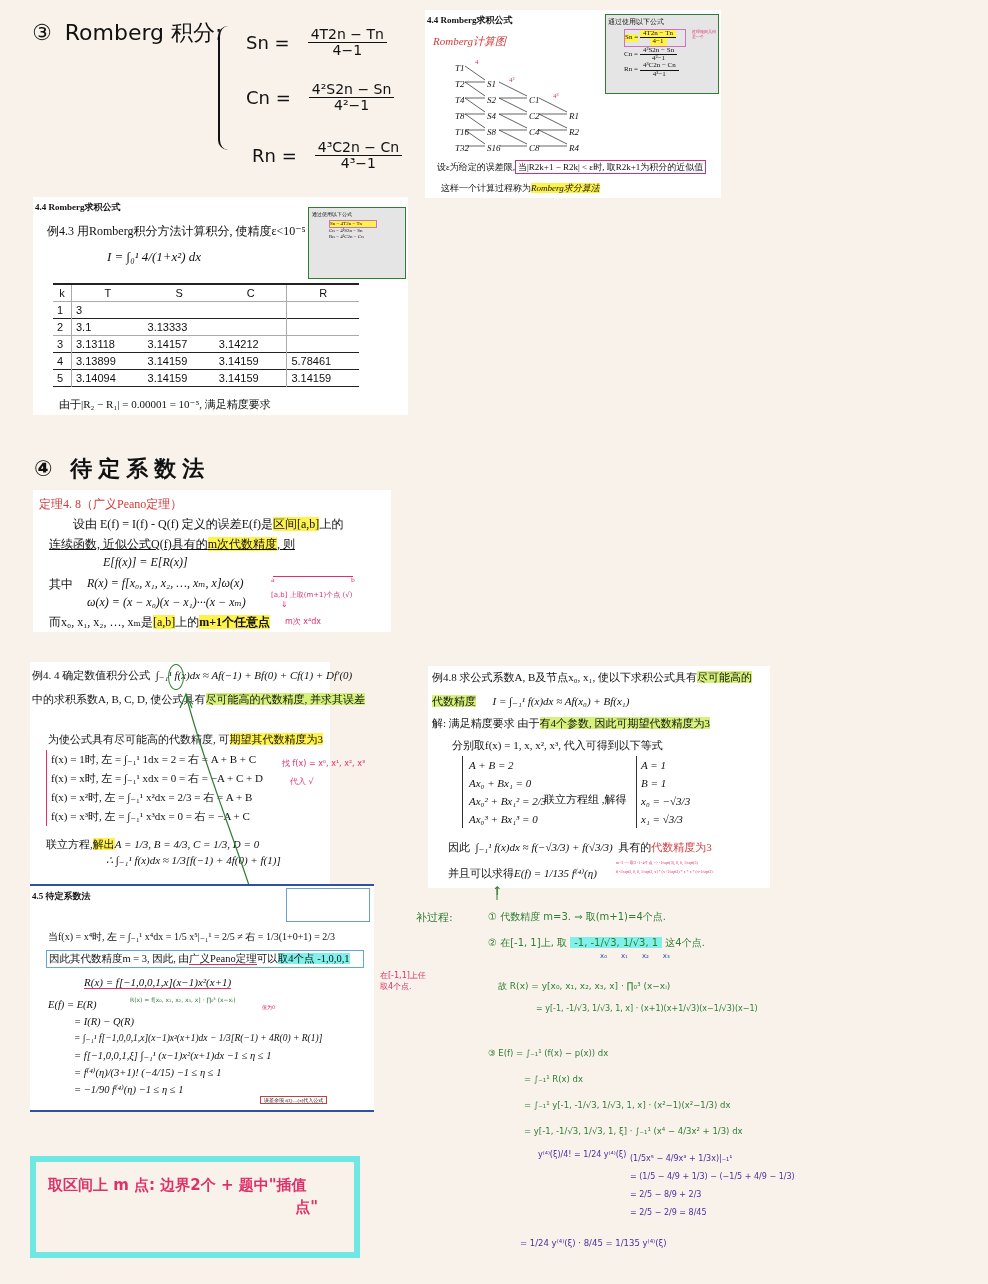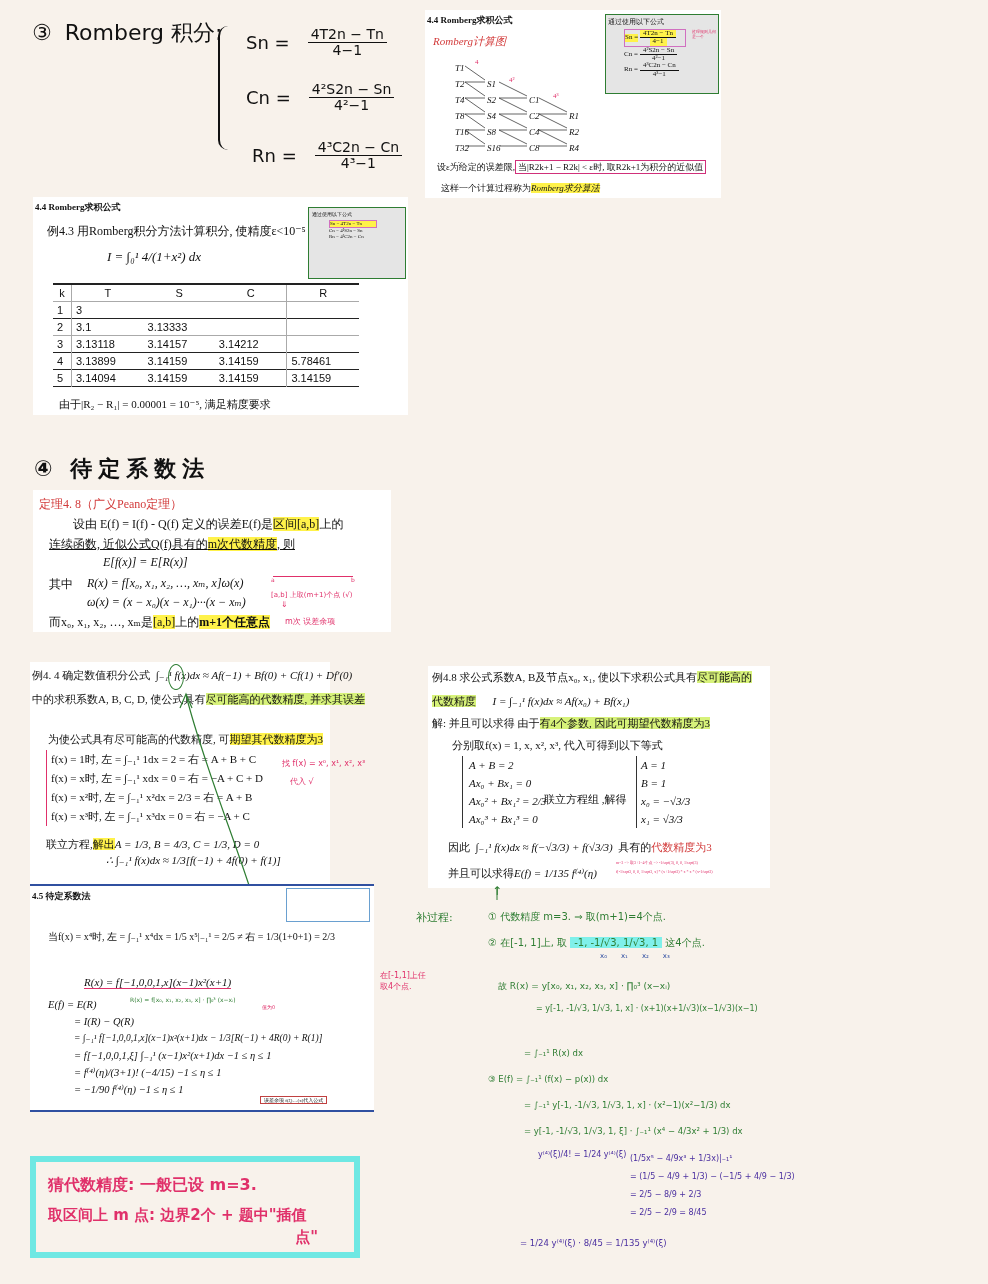--- a/index.html
+++ b/index.html
@@ -229,21 +229,21 @@
   <div class="abs" style="left:70px;top:65px;font-style:italic;">E[f(x)] = E[R(x)]</div>
   <div class="abs" style="left:16px;top:86px;">其中</div>
   <div class="abs" style="left:54px;top:86px;font-style:italic;">R(x) = f[x₀, x₁, x₂, …, xₘ, x]ω(x)</div>
   <div class="abs" style="left:54px;top:105px;font-style:italic;">ω(x) = (x − x₀)(x − x₁)···(x − xₘ)</div>
   <div class="abs" style="left:16px;top:124px;white-space:nowrap;"><span>而x₀, x₁, x₂, …, xₘ是</span><span class="hl-y">[a,b]</span><span>上的</span><span class="hl-y" style="font-weight:bold;">m+1个任意点</span></div>
   <div class="abs" style="left:240px;top:86px;width:80px;border-top:1.5px solid #e0306a;"></div>
   <div class="abs pink hand" style="left:238px;top:86px;font-size:6px;">a</div>
   <div class="abs pink hand" style="left:318px;top:86px;font-size:6px;">b</div>
   <div class="abs pink hand" style="left:238px;top:100px;font-size:7px;white-space:nowrap;">[a,b] 上取(m+1)个点 (√)</div>
   <div class="abs pink hand" style="left:248px;top:110px;font-size:8px;">⇓</div>
-  <div class="abs pink hand" style="left:252px;top:126px;font-size:8px;">m次 误差余项</div>
+  <div class="abs pink hand" style="left:252px;top:126px;font-size:8px;">m次 x⁴dx</div>
 </div>
 
 <div class="slide serif" style="left:30px;top:662px;width:300px;height:222px;font-size:11px;">
   <div class="abs" style="left:2px;top:6px;white-space:nowrap;"><span>例4. 4  确定数值积分公式</span>&nbsp;&nbsp;<span style="font-style:italic;">∫₋₁¹ f(x)dx ≈ Af(−1) + Bf(0) + Cf(1) + Df′(0)</span></div>
   <div class="abs" style="left:2px;top:30px;white-space:nowrap;"><span>中的求积系数A, B, C, D, 使公式具有</span><span class="hl-g">尽可能高的代数精度, 并求其误差</span></div>
   <div class="abs" style="left:18px;top:70px;white-space:nowrap;"><span>为使公式具有尽可能高的代数精度, 可</span><span class="hl-y">期望其代数精度为3</span></div>
   <div class="abs" style="left:16px;top:88px;line-height:19px;border-left:1.5px solid #e0306a;padding-left:4px;">
     <div>f(x) = 1时, 左 = ∫₋₁¹ 1dx = 2 = 右 = A + B + C</div>
     <div>f(x) = x时, 左 = ∫₋₁¹ xdx = 0 = 右 = −A + C + D</div>
     <div>f(x) = x²时, 左 = ∫₋₁¹ x²dx = 2/3 = 右 = A + B</div>
@@ -259,39 +259,40 @@
 <svg class="abs" style="left:0;top:0;" width="988" height="1284">
   <path d="M272,974 C262,900 210,790 186,695" stroke="#2e7d32" stroke-width="1.2" fill="none"></path>
   <path d="M180,708 L186,694 L192,708" stroke="#2e7d32" stroke-width="1.2" fill="none"></path>
   <path d="M497,900 L497,884" stroke="#2e7d32" stroke-width="1" fill="none"></path>
 </svg>
 
 <div class="slide serif" style="left:30px;top:884px;width:344px;height:228px;font-size:11px;border-top:2px solid #3050a0;border-bottom:2px solid #3050a0;">
   <div class="abs" style="left:2px;top:4px;font-size:9px;font-weight:bold;">4.5 待定系数法</div>
   <div class="abs" style="left:256px;top:2px;width:82px;height:32px;border:1px solid #6aa0d0;background:#fff;"></div>
   <div class="abs" style="left:18px;top:44px;font-size:10px;white-space:nowrap;">当f(x) = x⁴时, 左 = ∫₋₁¹ x⁴dx = 1/5 x⁵|₋₁¹ = 2/5 ≠ 右 = 1/3(1+0+1) = 2/3</div>
+  <div class="abs" style="left:16px;top:64px;width:312px;border:1.5px solid #60a8d8;white-space:nowrap;padding:1px 2px;font-size:10.5px;"><span>因此其代数精度m = 3, 因此, 由</span><span style="border-bottom:1px solid #e0306a;">广义Peano定理</span><span>可以</span><span class="hl-c">取4个点 -1,0,0,1</span></div>
   <div class="abs" style="left:54px;top:90px;font-style:italic;border-bottom:1.5px solid #e0306a;">R(x) = f[−1,0,0,1,x](x−1)x²(x+1)</div>
   <div class="abs green hand" style="left:100px;top:110px;font-size:6px;">R(x) = f[x₀, x₁, x₂, x₃, x] · ∏₀³ (x−xᵢ)</div>
   <div class="abs" style="left:18px;top:110px;line-height:17px;font-style:italic;font-size:10.5px;">
     <div>E(f) = E(R)</div>
     <div style="padding-left:26px;">= I(R) − Q(R)</div>
     <div style="padding-left:26px;font-size:9.5px;">= ∫₋₁¹ f[−1,0,0,1,x](x−1)x²(x+1)dx − 1/3[R(−1) + 4R(0) + R(1)]</div>
     <div style="padding-left:26px;">= f[−1,0,0,1,ξ] ∫₋₁¹ (x−1)x²(x+1)dx      −1 ≤ η ≤ 1</div>
     <div style="padding-left:26px;">= f⁽⁴⁾(η)/(3+1)! (−4/15)      −1 ≤ η ≤ 1</div>
     <div style="padding-left:26px;">= −1/90 f⁽⁴⁾(η)      −1 ≤ η ≤ 1</div>
   </div>
   <div class="abs pink hand" style="left:232px;top:118px;font-size:5px;">值为0</div>
   <div class="abs" style="left:230px;top:210px;font-size:5px;border:1px solid #c04040;padding:0 3px;">误差余项  f(ξ)…(x)代入公式</div>
 </div>
 <div class="abs pink hand" style="left:380px;top:970px;width:46px;font-size:8px;">在[-1,1]上任取4个点.</div>
 
 <div class="slide serif" style="left:428px;top:666px;width:342px;height:222px;font-size:11px;">
   <div class="abs" style="left:4px;top:4px;white-space:nowrap;"><span>例4.8  求公式系数A, B及节点x₀, x₁, 使以下求积公式具有</span><span class="hl-g">尽可能高的</span></div>
   <div class="abs" style="left:4px;top:28px;white-space:nowrap;"><span class="hl-g">代数精度</span>&nbsp;&nbsp;&nbsp;&nbsp;&nbsp;&nbsp;<span style="font-style:italic;">I = ∫₋₁¹ f(x)dx ≈ Af(x₀) + Bf(x₁)</span></div>
-  <div class="abs" style="left:4px;top:50px;white-space:nowrap;"><span>解: 并且可以求得     由于</span><span class="hl-g">有4个参数, 因此可期望代数精度为3</span></div>
+  <div class="abs" style="left:4px;top:50px;white-space:nowrap;"><span>解: 满足精度要求     由于</span><span class="hl-g">有4个参数, 因此可期望代数精度为3</span></div>
   <div class="abs" style="left:24px;top:72px;">分别取f(x) = 1, x, x², x³, 代入可得到以下等式</div>
   <div class="abs" style="left:34px;top:90px;line-height:18px;font-style:italic;border-left:1px solid #333;padding-left:6px;">
     <div>A + B = 2</div>
     <div>Ax₀ + Bx₁ = 0</div>
     <div>Ax₀² + Bx₁² = 2/3</div>
     <div>Ax₀³ + Bx₁³ = 0</div>
   </div>
   <div class="abs" style="left:116px;top:126px;">联立方程组  ,解得</div>
   <div class="abs" style="left:208px;top:90px;line-height:18px;font-style:italic;border-left:1px solid #333;padding-left:4px;">
     <div>A = 1</div>
@@ -311,31 +312,30 @@
 <div class="abs hand green" style="left:488px;top:936px;font-size:10px;white-space:nowrap;"><span>② 在[-1, 1]上,  取</span> <span class="hl-c" style="padding:0 4px;">-1, -1/√3, 1/√3, 1</span> <span>这4个点.</span></div>
 <div class="abs hand" style="left:600px;top:952px;font-size:7px;color:#2a4aa0;display:flex;gap:14px;">
   <span>x₀</span>
     <span>x₁</span>
     <span>x₂</span>
     <span>x₃</span>
 </div>
 <div class="abs hand green" style="left:498px;top:980px;font-size:9px;white-space:nowrap;">故 R(x) = y[x₀, x₁, x₂, x₃, x] · ∏₀³ (x−xᵢ)</div>
 <div class="abs hand green" style="left:536px;top:1004px;font-size:8px;white-space:nowrap;">= y[-1, -1/√3, 1/√3, 1, x] · (x+1)(x+1/√3)(x−1/√3)(x−1)</div>
 <div class="abs hand green" style="left:488px;top:1040px;font-size:8.5px;line-height:26px;white-space:nowrap;">
+  <div>③ E(f) = ∫₋₁¹ (f(x) − p(x)) dx</div>
   <div style="padding-left:36px;">= ∫₋₁¹ R(x) dx</div>
-  <div>③ E(f) = ∫₋₁¹ (f(x) − p(x)) dx</div>
   <div style="padding-left:36px;">= ∫₋₁¹ y[-1, -1/√3, 1/√3, 1, x] · (x²−1)(x²−1/3) dx</div>
   <div style="padding-left:36px;">= y[-1, -1/√3, 1/√3, 1, ξ] · ∫₋₁¹ (x⁴ − 4/3x² + 1/3) dx</div>
 </div>
 <div class="abs hand purple" style="left:538px;top:1150px;font-size:8px;white-space:nowrap;">y⁽⁴⁾(ξ)/4! = 1/24 y⁽⁴⁾(ξ)</div>
 <div class="abs hand purple" style="left:630px;top:1150px;font-size:8px;line-height:18px;white-space:nowrap;">
   <div>(1/5x⁵ − 4/9x³ + 1/3x)|₋₁¹</div>
   <div>= (1/5 − 4/9 + 1/3) − (−1/5 + 4/9 − 1/3)</div>
   <div>= 2/5 − 8/9 + 2/3</div>
   <div>= 2/5 − 2/9 = 8/45</div>
 </div>
 <div class="abs hand purple" style="left:520px;top:1238px;font-size:8.5px;white-space:nowrap;">= 1/24 y⁽⁴⁾(ξ) · 8/45  =  1/135 y⁽⁴⁾(ξ)</div>
 
 <div class="abs hand" style="left:30px;top:1156px;width:330px;height:102px;border:6px solid #6fe8e3;box-sizing:border-box;background:#f8f2eb;color:#e0306a;font-size:16px;font-weight:bold;padding:8px 12px;line-height:30px;">
-  <div>猜代数精度:  一般已设 m=3.</div>
   <div style="font-size:15px;white-space:nowrap;">取区间上 m 点:  边界2个 + 题中"插值</div>
   <div style="text-align:right;padding-right:24px;line-height:14px;font-size:15px;">点"</div>
 </div>
 
 </body></html>

